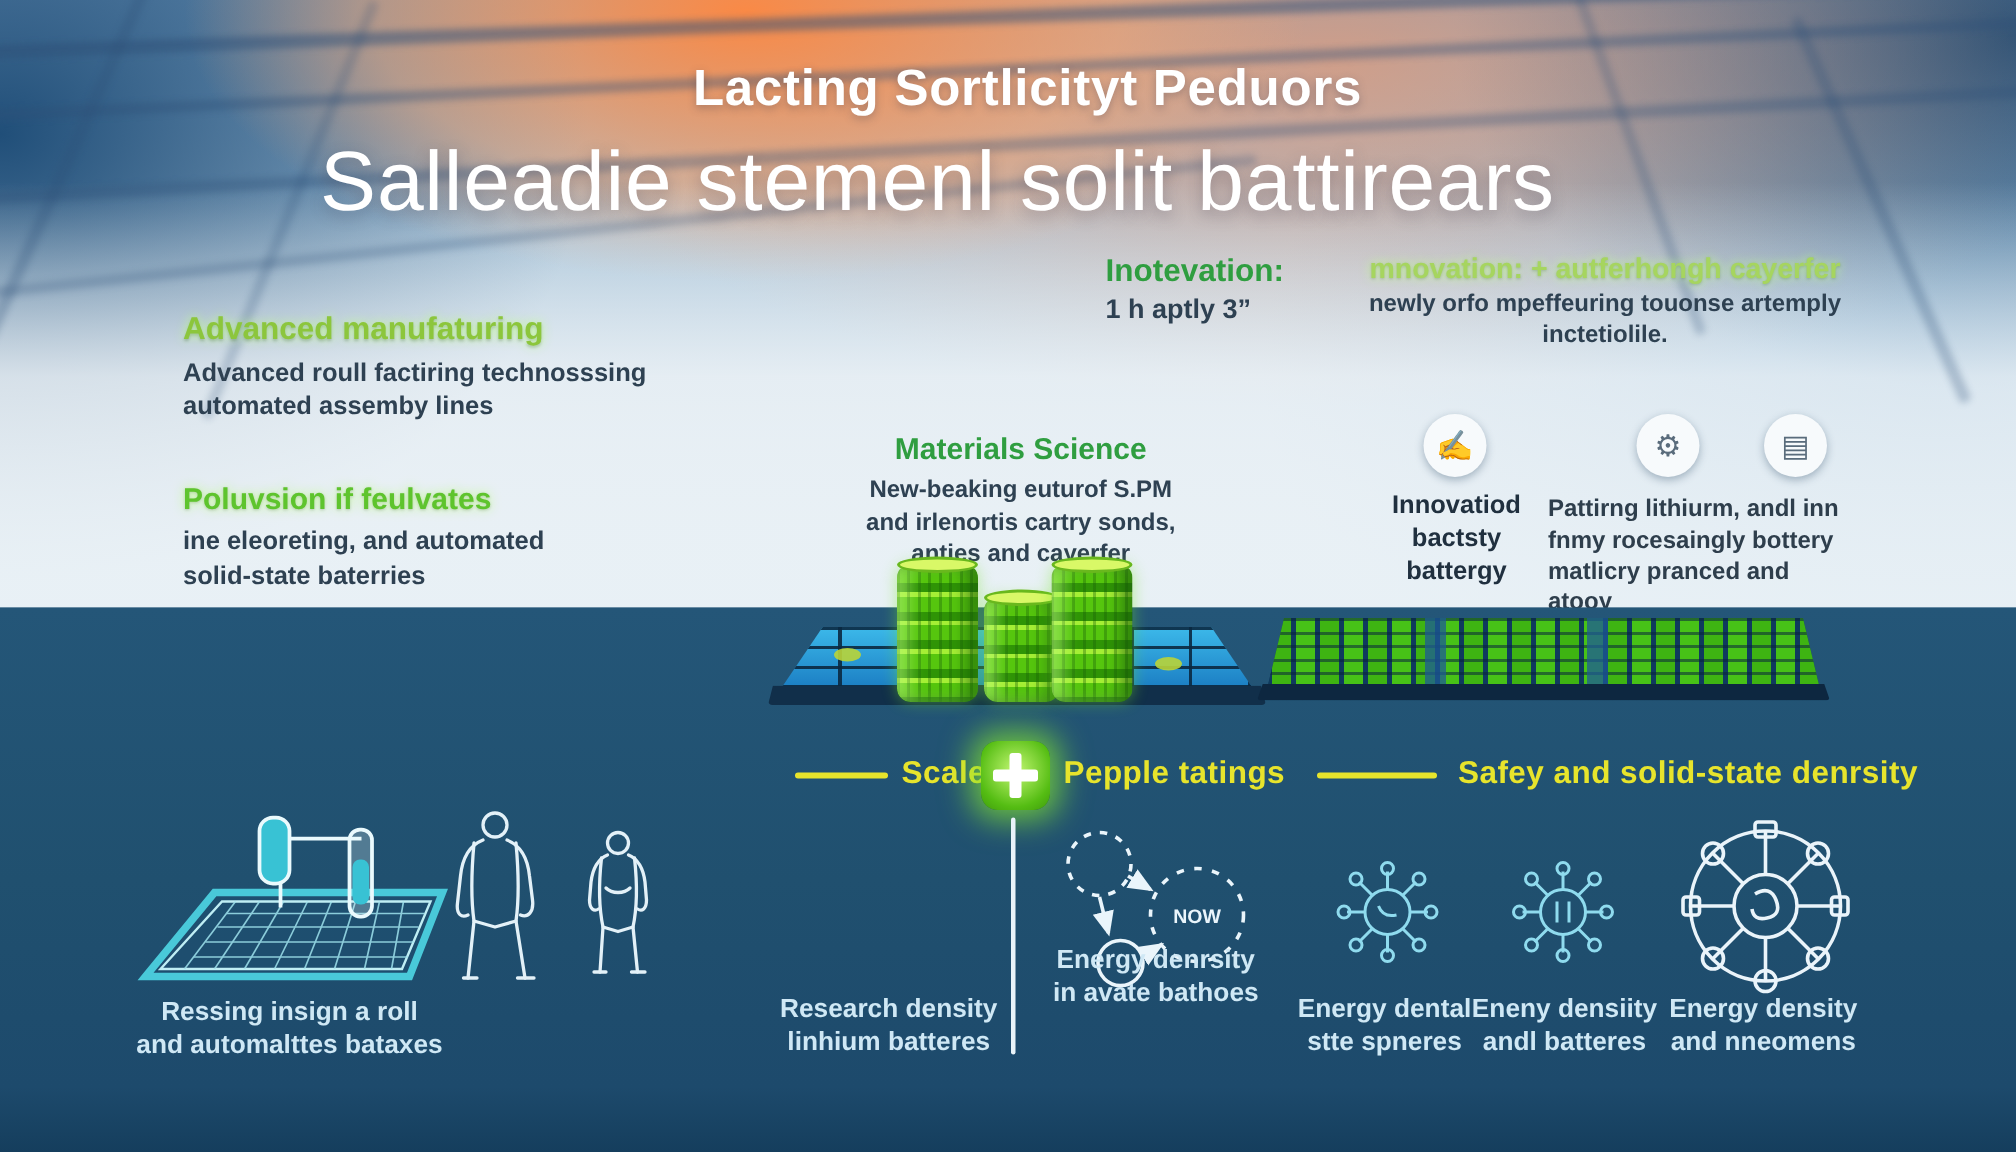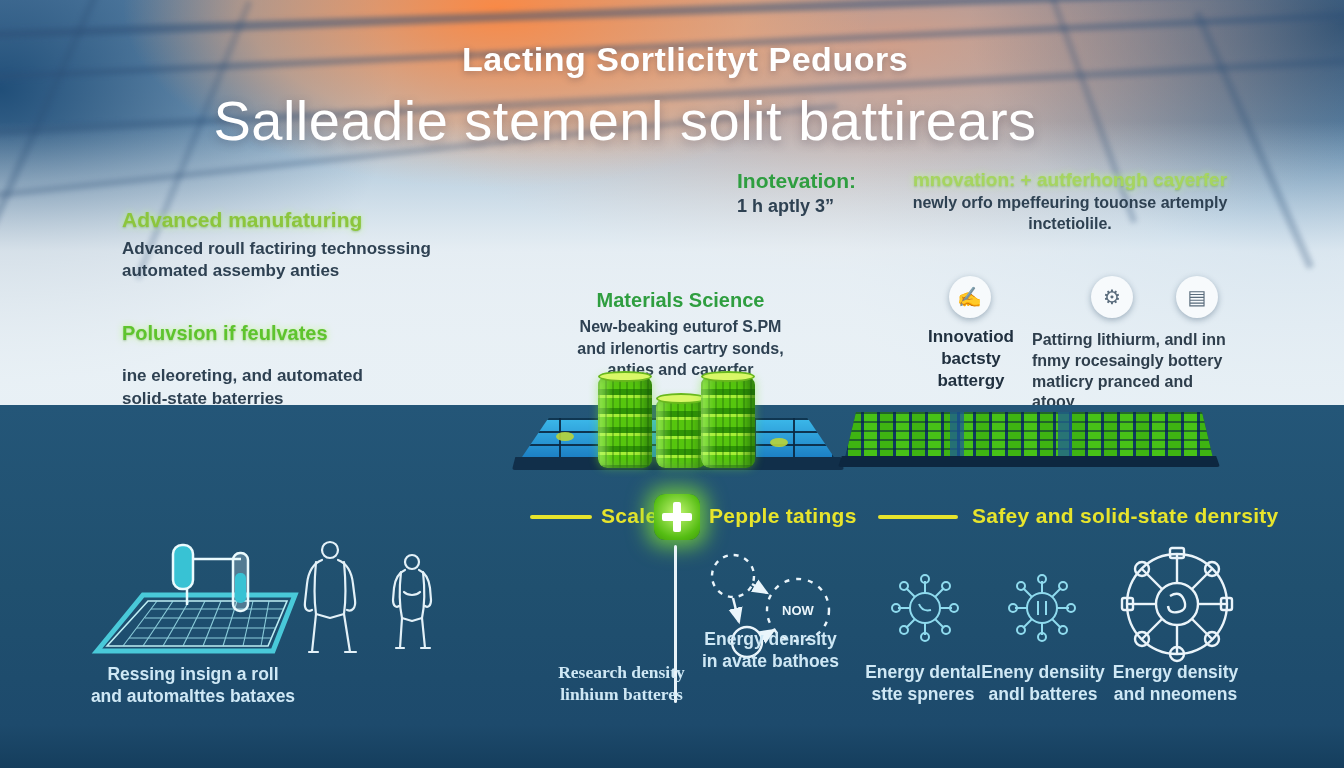--- a/index.html
+++ b/index.html
@@ -28,21 +28,21 @@
   .h-green{font-weight:700;color:#8cc63c;text-shadow:0 0 7px rgba(190,255,130,.9),0 1px 2px rgba(0,40,0,.25);}
   .body-dark{color:#2e4152;font-weight:600;}
   .blk{position:absolute;line-height:1.32;}
   .blk-left1{left:122px;top:167px;font-size:17px;margin-top:39px;}
   .blk-left1 .h-green{font-size:21px;margin-bottom:4px;}
   .blk-mid1{left:737px;top:167px;font-size:18px;}
   .blk-mid1 .h2{font-size:21px;font-weight:700;color:#2f9e40;}
   .blk-right1{left:905px;top:167px;width:330px;text-align:center;font-size:16px;}
   .blk-right1 .h-green{font-size:19px;color:#a6d55f;}
   .blk-left2{left:122px;top:320px;font-size:17px;}
-  .blk-left2 .h-green{font-size:20px;color:#5ec42d;margin-bottom:19px;}
+  .blk-left2 .h-green{font-size:20px;color:#5ec42d;margin-bottom:4px;}
   .blk-mat{left:553px;top:287px;width:255px;text-align:center;font-size:16px;}
   .blk-mat .h2{font-size:20px;font-weight:700;color:#2f9e40;margin-bottom:3px;}
 
   
   .circ{position:absolute;width:42px;height:42px;border-radius:50%;background:#f7fafc;
     box-shadow:0 2px 6px rgba(30,60,90,.35);display:flex;align-items:center;justify-content:center;
     color:#5a6c7c;font-size:20px;}
   .icap{position:absolute;left:923px;top:326px;width:96px;text-align:center;
     font-size:17px;font-weight:700;color:#20303f;line-height:1.3;}
   .ibody{position:absolute;left:1032px;top:330px;width:208px;font-size:16px;
@@ -110,21 +110,21 @@
     <div class="beam" style="left:1090px;top:-10px;width:7px;height:240px;transform:rotate(-20deg);opacity:.5;"></div>
     <div class="beam" style="left:1250px;top:0px;width:8px;height:280px;transform:rotate(-24deg);opacity:.55;"></div>
   </div>
 
   <div class="subtitle">Lacting Sortlicityt Peduors</div>
   <div class="title">Salleadie stemenl solit battirears</div>
 
   <div class="blk blk-left1">
     <div class="h-green">Advanced manufaturing</div>
     <div class="body-dark">Advanced roull factiring technosssing</div>
-    <div class="body-dark">automated assemby anties</div>
+    <div class="body-dark">automated assemby lines</div>
   </div>
 
   <div class="blk blk-mid1">
     <div class="h2">Inotevation:</div>
     <div class="body-dark">1 h aptly 3”</div>
   </div>
 
   <div class="blk blk-right1">
     <div class="h-green">mnovation: + autferhongh cayerfer</div>
     <div class="body-dark">newly orfo mpeffeuring touonse artemply</div>
@@ -317,21 +317,21 @@
       <rect x="0" y="50" width="11" height="12" rx="2"></rect>
       <rect x="99" y="50" width="11" height="12" rx="2"></rect>
       <path d="M48,48 q10,-6 14,4 q4,10 -6,12 q-9,2 -10,-6"></path>
     </g>
   </svg>
 
   <div class="cap" style="left:78px;top:663px;width:230px;">
     <div>Ressing insign a roll</div>
     <div>and automalttes bataxes</div>
   </div>
-  <div class="cap" style="left:534px;top:661px;width:175px;font-family:Liberation Serif, serif;">
+  <div class="cap" style="left:505px;top:661px;width:175px;">
     <div>Research density</div>
     <div>linhium batteres</div>
   </div>
   <div class="cap" style="left:688px;top:628px;width:165px;">
     <div>Energy denrsity</div>
     <div>in avate bathoes</div>
   </div>
   <div class="cap" style="left:853px;top:661px;width:140px;">
     <div>Energy dental</div>
     <div>stte spneres</div>

